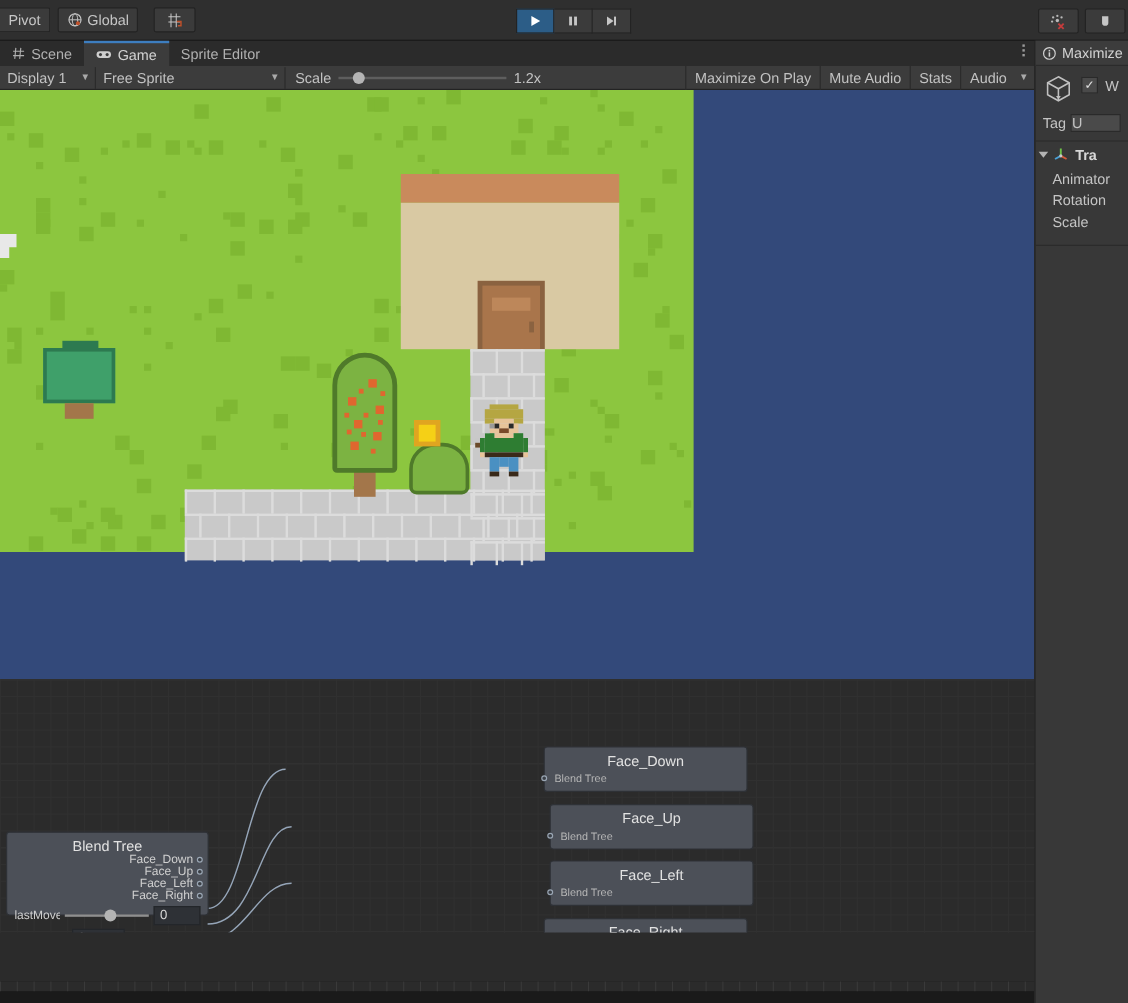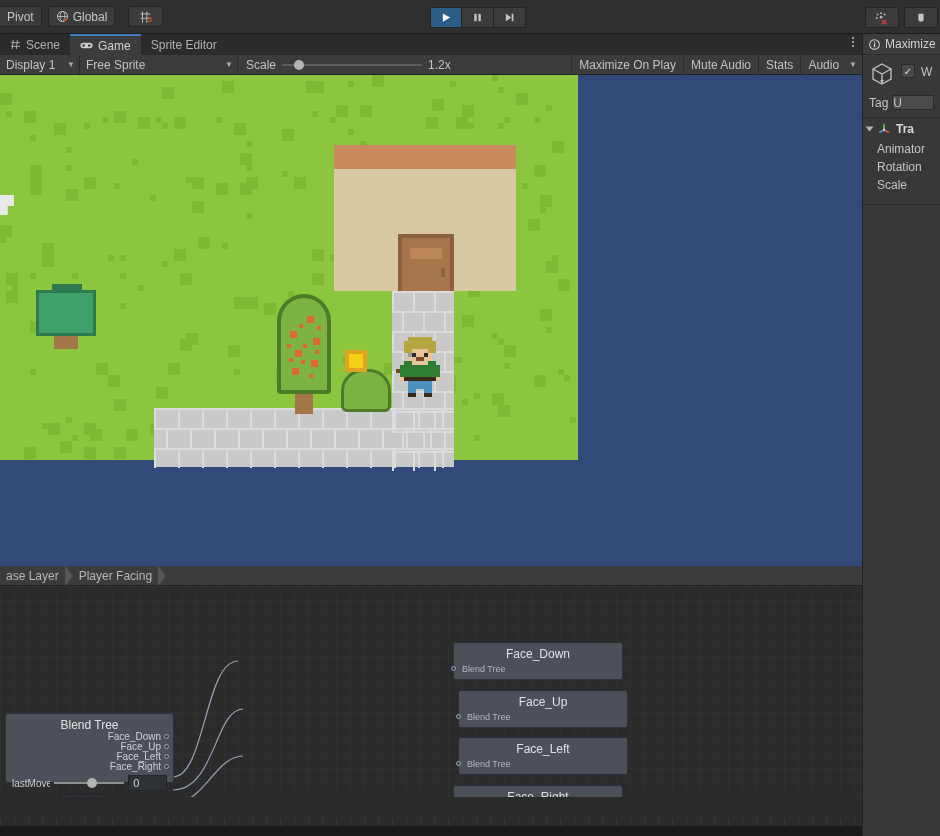--- a/index.html
+++ b/index.html
@@ -740,24 +740,20 @@
 
     <div class="prop">Animator</div>
     <div class="prop">Rotation</div>
     <div class="prop">Scale</div>
 
     <div class="insp-sep" style="margin-top:10px;"></div>
   </div>
 
   <div class="animator">
 
-    <div class="breadcrumb">
-      <div class="crumb">ase Layer</div>
-      <div class="crumb">Player Facing</div>
-    </div>
 
     <div class="graph">
       <svg class="links">
         <g fill="none" stroke="#95a5b8" stroke-width="1.2">
           <path d="M173 191 C 205 191, 205 75, 238 75"></path>
           <path d="M173 204 C 215 204, 215 123, 243 123"></path>
           <path d="M173 217 C 205 217, 215 170, 243 170"></path>
           <path d="M173 230 C 205 230, 205 218, 238 218"></path>
         </g>
       </svg>

